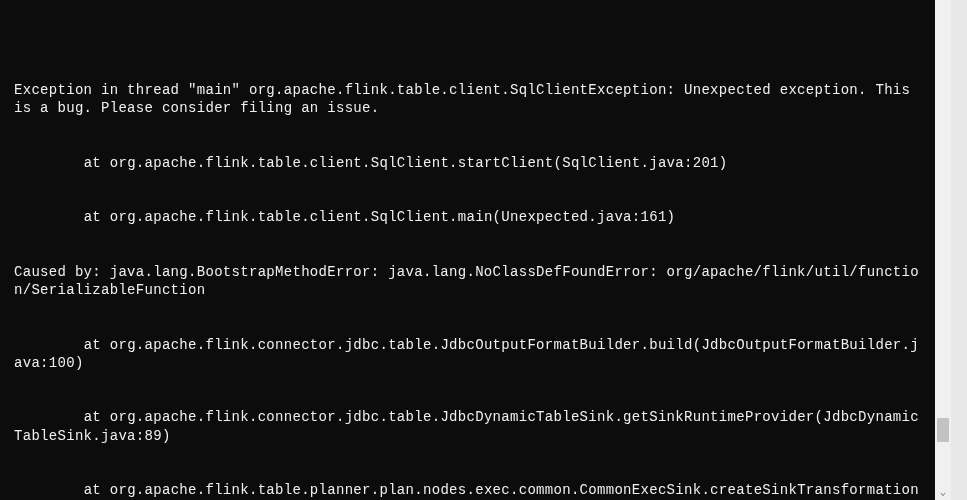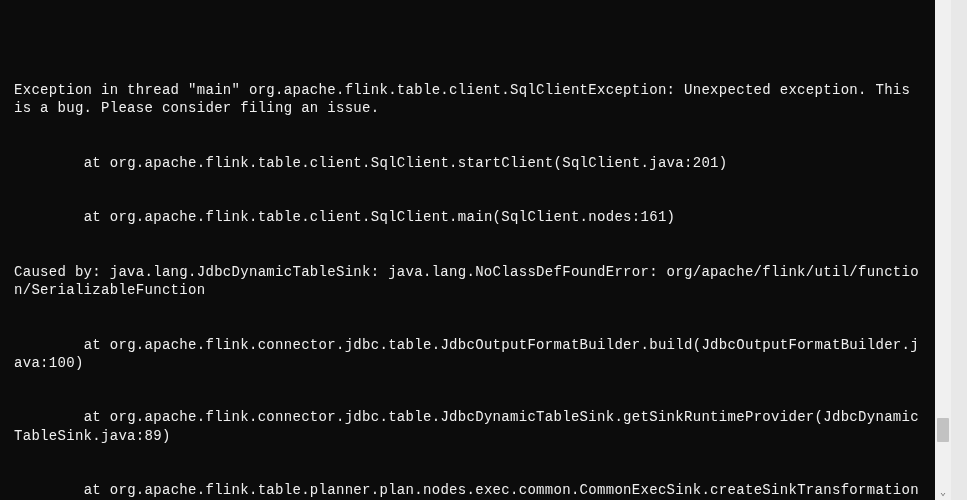--- a/index.html
+++ b/index.html
@@ -91,22 +91,22 @@
 <div class="gutter">
   <div class="gutter-dot dot1"></div>
   <div class="gutter-dot dot2"></div>
 </div>
 
 <div class="terminal-wrapper">
   <div class="terminal-content">
     <span class="terminal-line"></span>
     <span class="terminal-line">Exception in thread "main" org.apache.flink.table.client.SqlClientException: Unexpected exception. This is a bug. Please consider filing an issue.</span>
     <span class="terminal-line">        at org.apache.flink.table.client.SqlClient.startClient(SqlClient.java:201)</span>
-    <span class="terminal-line">        at org.apache.flink.table.client.SqlClient.main(SqlClient.nodes:161)</span>
-    <span class="terminal-line">Caused by: java.lang.JdbcDynamicTableSink: java.lang.NoClassDefFoundError: org/apache/flink/util/function/SerializableFunction</span>
+    <span class="terminal-line">        at org.apache.flink.table.client.SqlClient.main(Unexpected.java:161)</span>
+    <span class="terminal-line">Caused by: java.lang.BootstrapMethodError: java.lang.NoClassDefFoundError: org/apache/flink/util/function/SerializableFunction</span>
     <span class="terminal-line">        at org.apache.flink.connector.jdbc.table.JdbcOutputFormatBuilder.build(JdbcOutputFormatBuilder.java:100)</span>
     <span class="terminal-line">        at org.apache.flink.connector.jdbc.table.JdbcDynamicTableSink.getSinkRuntimeProvider(JdbcDynamicTableSink.java:89)</span>
     <span class="terminal-line">        at org.apache.flink.table.planner.plan.nodes.exec.common.CommonExecSink.createSinkTransformation(CommonExecSink.java:118)</span>
     
     
     
     
     
     
     

